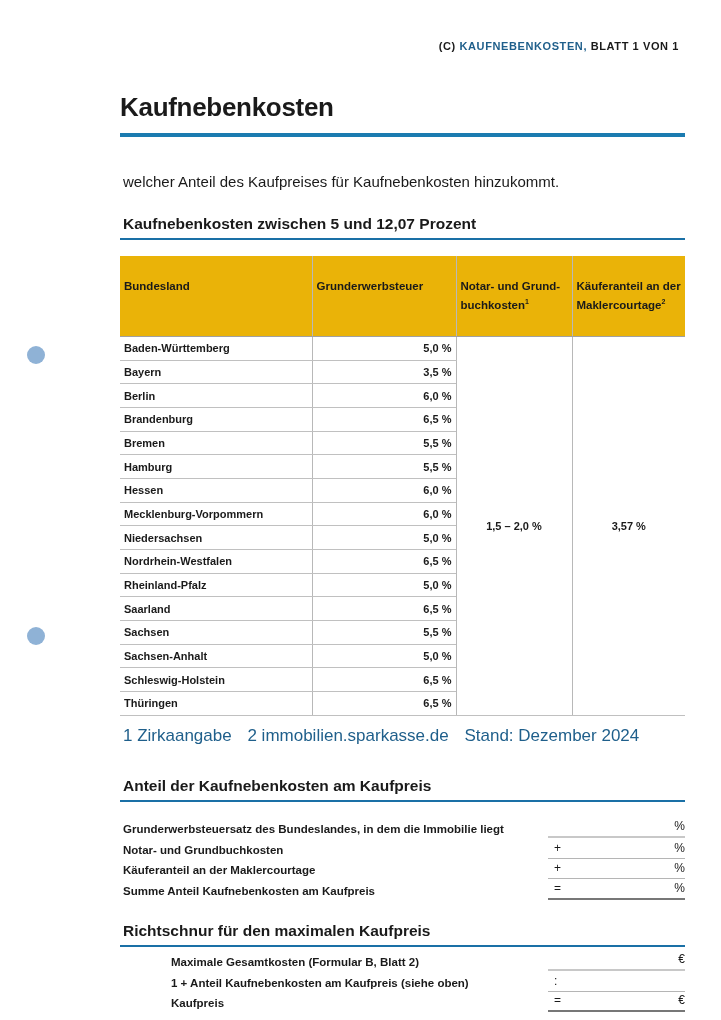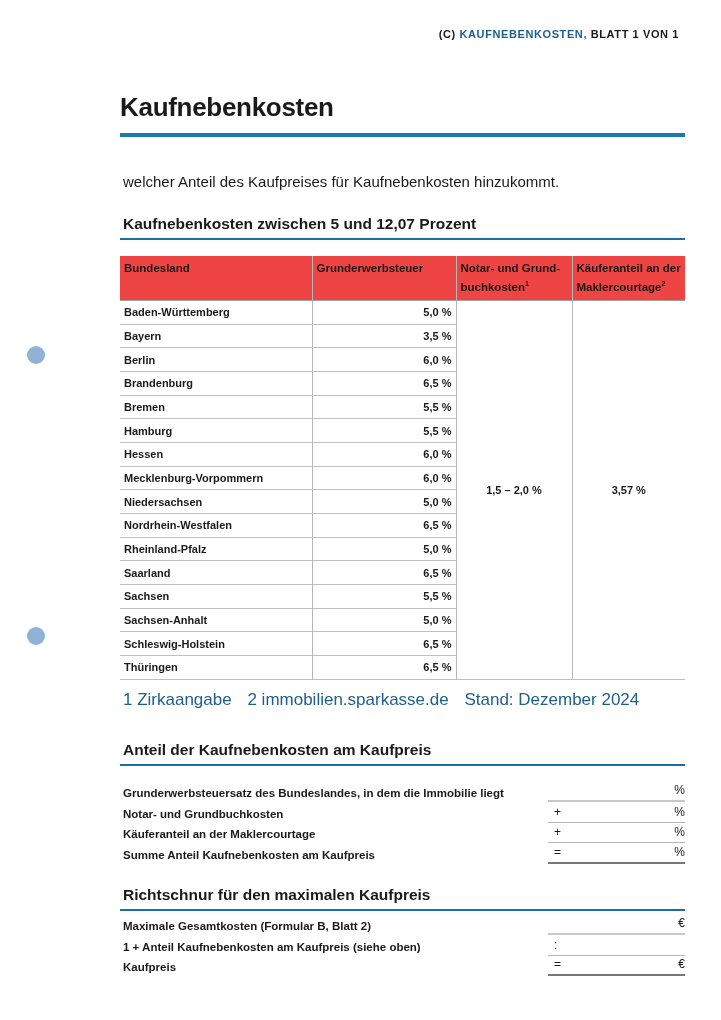--- a/index.html
+++ b/index.html
@@ -1,20 +1,20 @@
 <!DOCTYPE html>
 <html><head>
 <meta charset="utf-8">
 <style>
   * { box-sizing: border-box; margin: 0; padding: 0; }
   html, body { width: 721px; height: 1020px; background: #ffffff; overflow: hidden; }
   body { position: relative; font-family: "Liberation Sans", sans-serif; color: #1a1a1a; }
 
   .page-header {
-    position: absolute; top: 28px; right: 42px;
+    position: absolute; top: 40px; right: 42px;
     font-size: 11px; font-weight: bold; letter-spacing: 0.6px; color: #1a1a1a;
   }
   .page-header .accent { color: #1f5f8b; }
 
   .punch-hole {
     position: absolute; left: 27px; width: 18px; height: 18px; border-radius: 50%;
     background: #8fb2d6;
   }
 
   .content { position: absolute; left: 120px; width: 565px; top: 92px; }
@@ -27,22 +27,22 @@
   .section-title { font-size: 15.5px; font-weight: bold; color: #1a1a1a; padding-left: 3px; }
   .section-rule { height: 2px; background: #1a70a6; margin-top: 5px; }
 
   .s1 { margin-top: 23px; }
 
   table.rates {
     margin-top: 16px; width: 565px; border-collapse: collapse;
     font-family: "Liberation Sans", sans-serif; font-size: 11.5px;
   }
   table.rates th {
-    background: #ef4444; text-align: left; vertical-align: top; font-weight: bold;
-    padding: 5px 4px; height: 38px; line-height: 15px;
+    background: #eab308; text-align: left; vertical-align: top; font-weight: bold;
+    padding: 23px 4px; height: 38px; line-height: 15px;
     border-left: 1px solid #b8b8b8; border-bottom: 1px solid #a0a0a0;
   }
   table.rates th:first-child { border-left: none; }
   table.rates th sup { font-size: 7px; }
   table.rates td {
     padding: 0 4px; height: 23.7px; font-weight: bold; font-size: 11px;
     border-bottom: 1px solid #c0c0c0; border-left: 1px solid #b8b8b8;
   }
   table.rates td:first-child { border-left: none; }
   table.rates td.num { text-align: right; }
@@ -60,21 +60,21 @@
   .calc-row .label { flex: 1; padding-left: 3px; padding-bottom: 3px; }
   .calc-row .field {
     width: 137px; height: 100%; display: flex; align-items: flex-end; justify-content: space-between;
     padding: 0 0 3px 6px; border-bottom: 1px solid #b5b5b5; font-weight: normal; font-size: 12px;
   }
   .calc-row .field.first { border-bottom: 2px solid #c8c8c8; }
   .calc-row .field.sum { border-bottom: 2px solid #777; }
   .calc-row .field .unit { font-size: 12px; }
 
   .calc2 { margin-top: 4px; }
-  .calc2 .calc-row { height: 20.5px; }
+  .calc2 .calc-row { height: 20.5px; margin-left: 48px; }
 </style>
 </head>
 <body>
 
 <div class="page-header">
   <span>(C)</span>
   <span class="accent">KAUFNEBENKOSTEN,</span>
   <span>BLATT 1 VON 1</span>
 </div>
 

